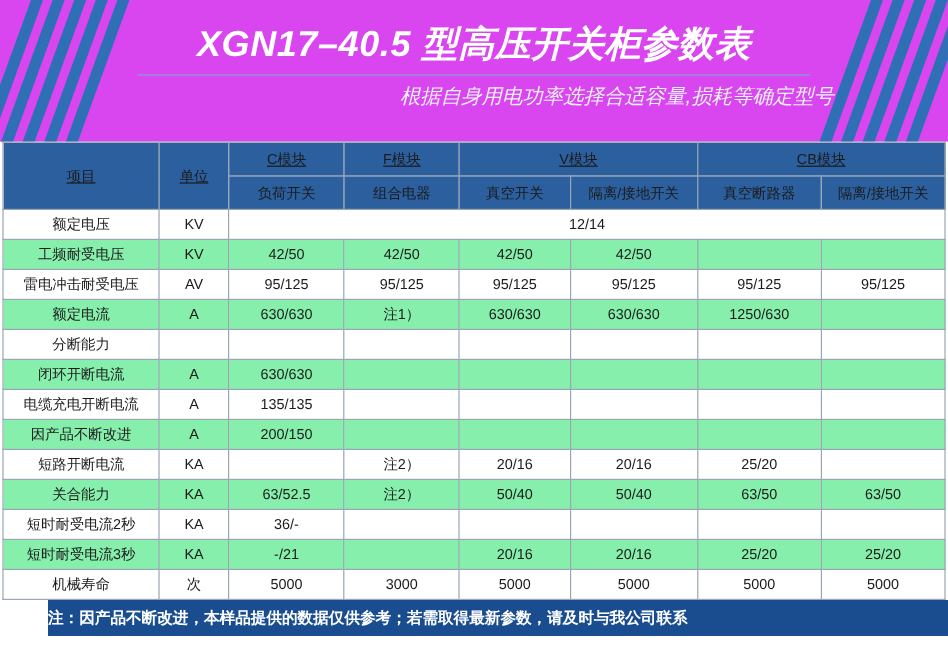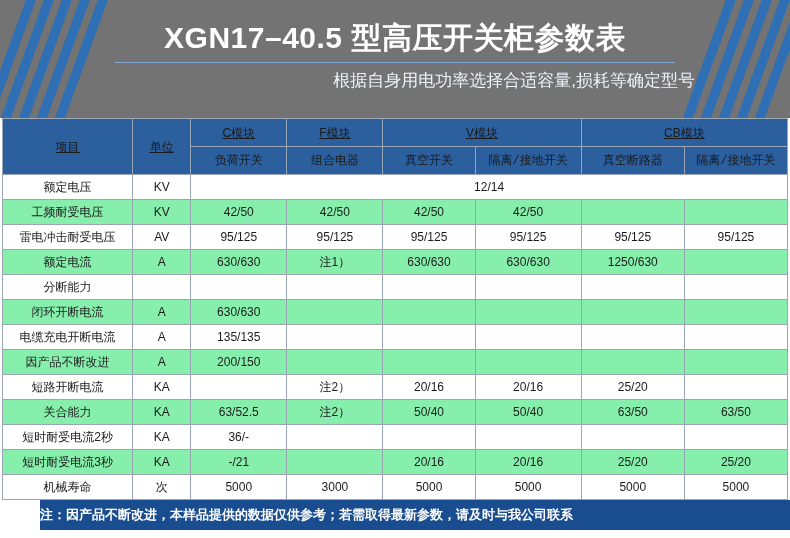--- a/index.html
+++ b/index.html
@@ -18,22 +18,23 @@
     width: 790px;
     height: 538px;
     background: #ffffff;
     box-sizing: border-box;
   }
   
   .header {
     position: relative;
     width: 790px;
     height: 118px;
-    background: #737373;
+    background: #d946ef;
     overflow: hidden;
+    font-style: italic;
   }
   .header-stripes {
     position: absolute;
     left: 0;
     top: 0;
     width: 90px;
     height: 118px;
   }
   .header-stripes .s {
     position: absolute;
@@ -118,21 +119,20 @@
     font-weight: normal;
     font-size: 13px;
   }
   thead th.grp {
     height: 27px;
     text-decoration: underline;
   }
   thead th.sub {
     height: 27px;
     font-size: 12px;
-    font-family: Liberation Mono, monospace;
   }
   tbody td.rowlabel {
     text-align: center;
     font-size: 12px;
     margin-top: 11px;
   }
   tbody tr td {
     background: #ffffff;
   }
   tbody tr.alt td {

